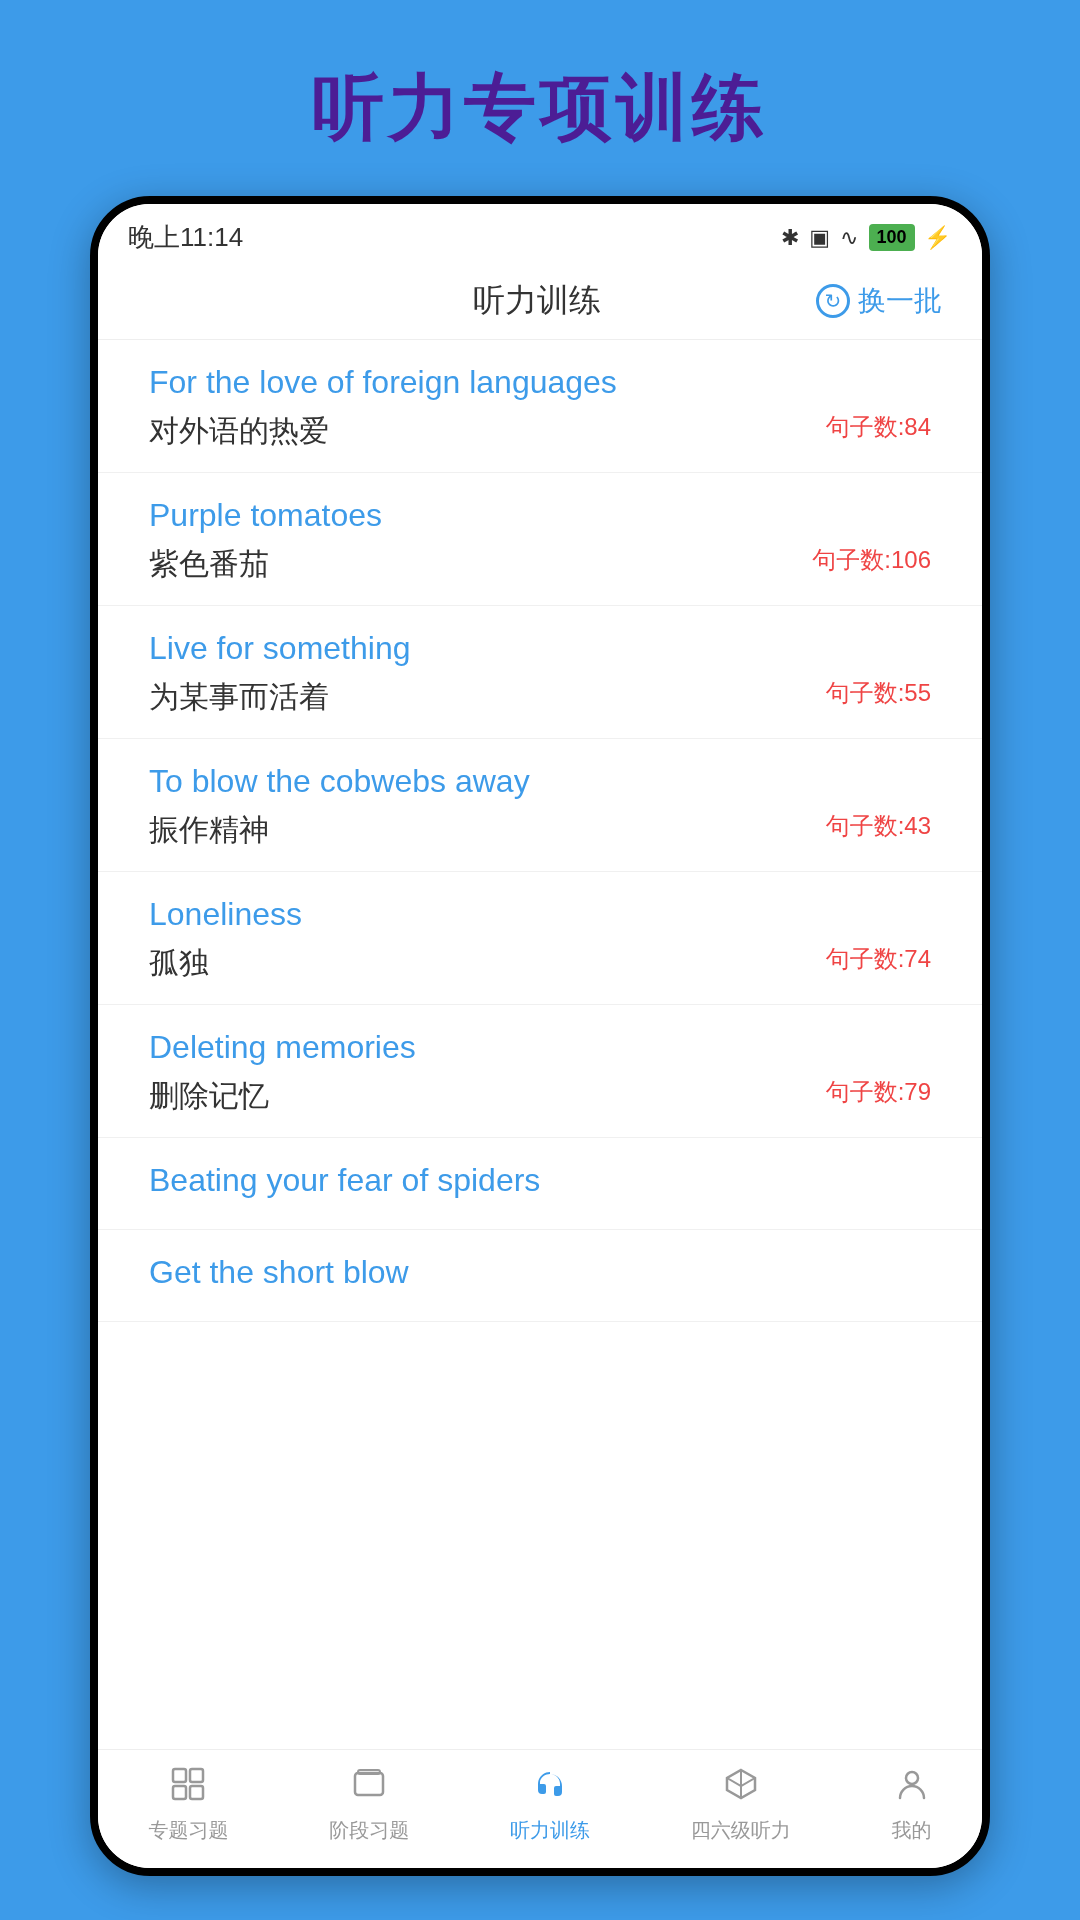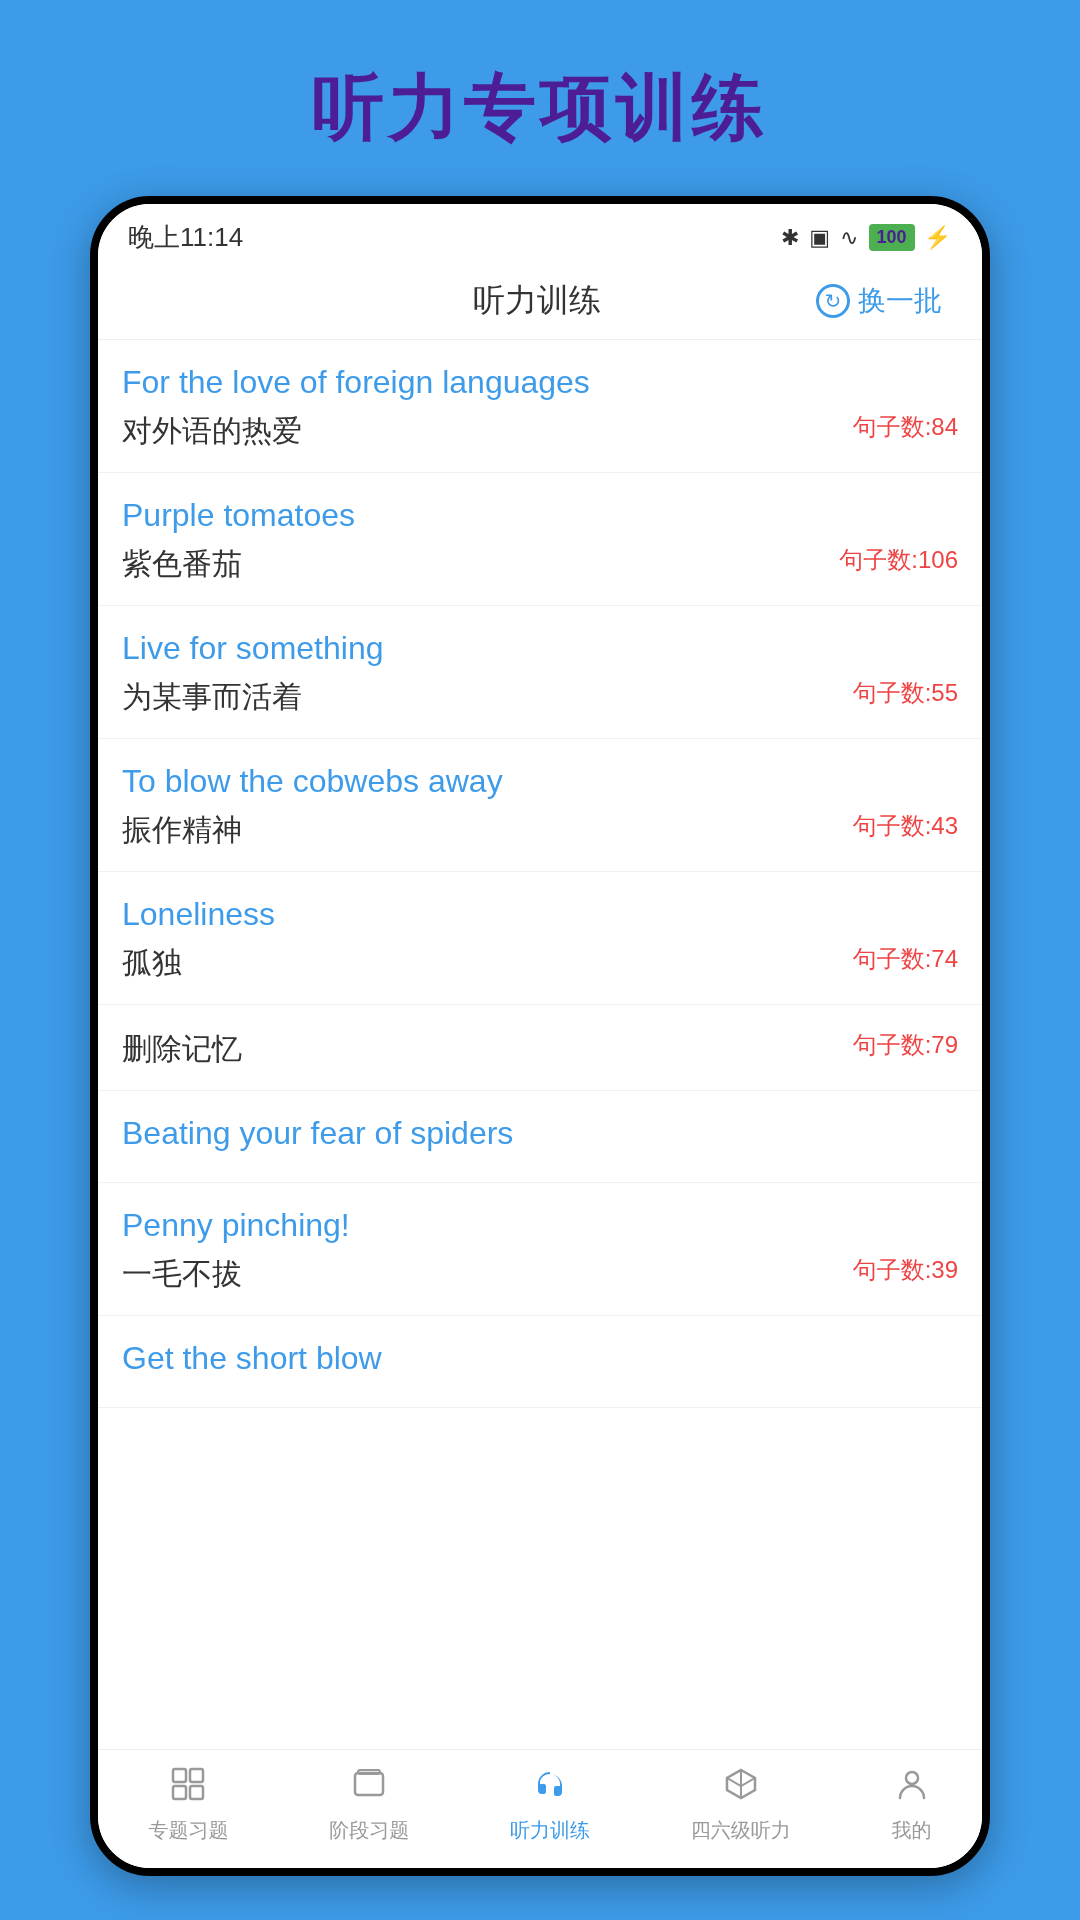--- a/index.html
+++ b/index.html
@@ -58,21 +58,21 @@
       gap: 10px;
     }
     .status-icon {
       font-size: 22px;
       color: #333;
     }
     .battery-icon {
       display: inline-flex;
       align-items: flex-start;
       background: #4caf50;
-      color: #4c1d95;
+      color: #000000;
       font-size: 18px;
       padding: 3px 8px;
       border-radius: 4px;
       font-weight: bold;
     }
 
     
     .nav-bar {
       display: flex;
       justify-content: space-between;
@@ -104,21 +104,21 @@
       font-size: 20px;
     }
 
     
     .list-container {
       flex: 1;
       overflow-y: auto;
       background: white;
     }
     .list-item {
-      padding: 24px 24px 20px;
+      padding: 24px 51px 20px;
       border-bottom: 1px solid #f0f0f0;
       cursor: pointer;
     }
     .item-english {
       font-size: 32px;
       color: #3d9be9;
       font-weight: 500;
       margin-bottom: 10px;
     }
     .item-row {
@@ -228,34 +228,28 @@
         </div>
       </div>
       <div class="list-item">
         <div class="item-english">Loneliness</div>
         <div class="item-row">
           <span class="item-chinese">孤独</span>
           <span class="item-count">句子数:74</span>
         </div>
       </div>
       <div class="list-item">
+        <div class="item-english">Deleting memories</div>
         <div class="item-row">
           <span class="item-chinese">删除记忆</span>
           <span class="item-count">句子数:79</span>
         </div>
       </div>
       <div class="list-item">
         <div class="item-english">Beating your fear of spiders</div>
-      </div>
-      <div class="list-item">
-        <div class="item-english">Penny pinching!</div>
-        <div class="item-row">
-          <span class="item-chinese">一毛不拔</span>
-          <span class="item-count">句子数:39</span>
-        </div>
       </div>
       <div class="list-item">
         <div class="item-english">Get the short blow</div>
         <div class="item-row">
           <span class="item-chinese"></span>
           <span class="item-count"></span>
         </div>
       </div>
     </div>
 

